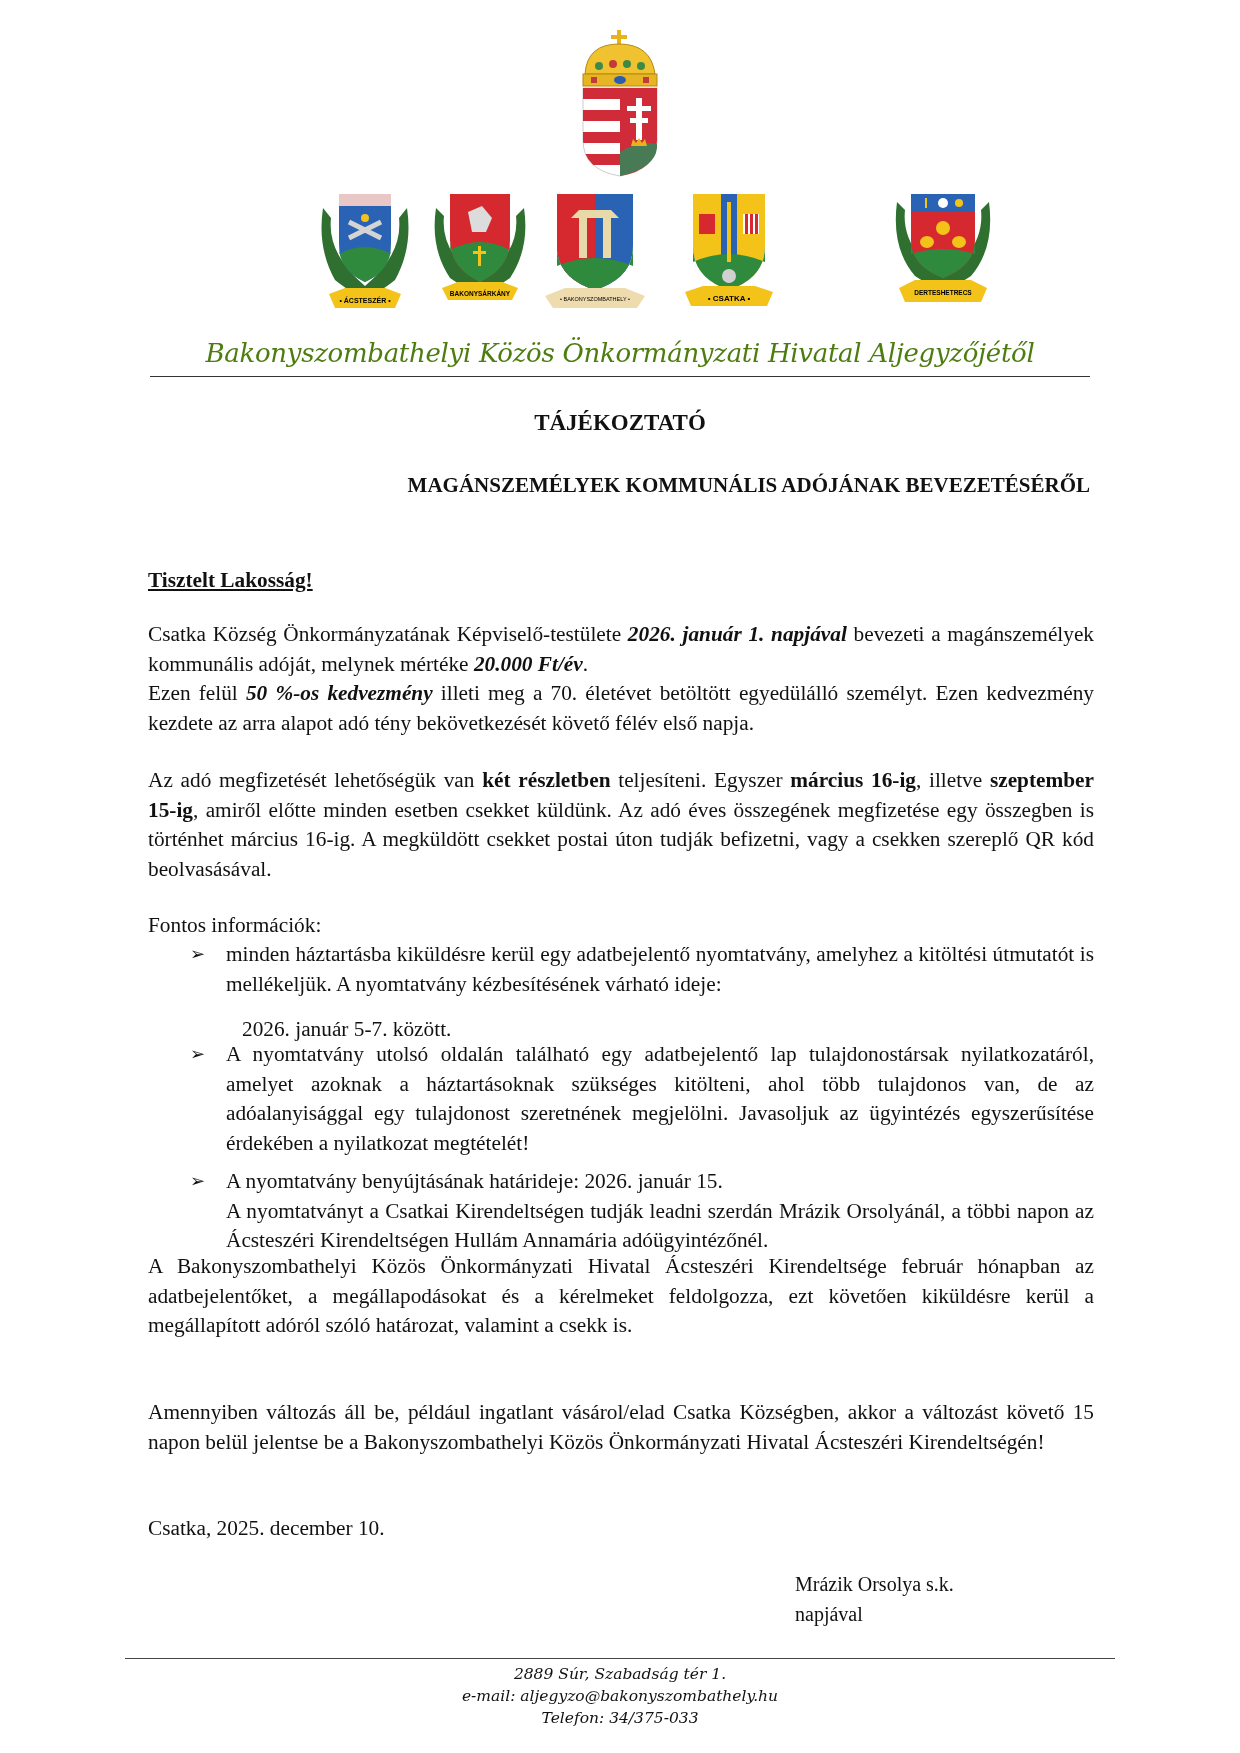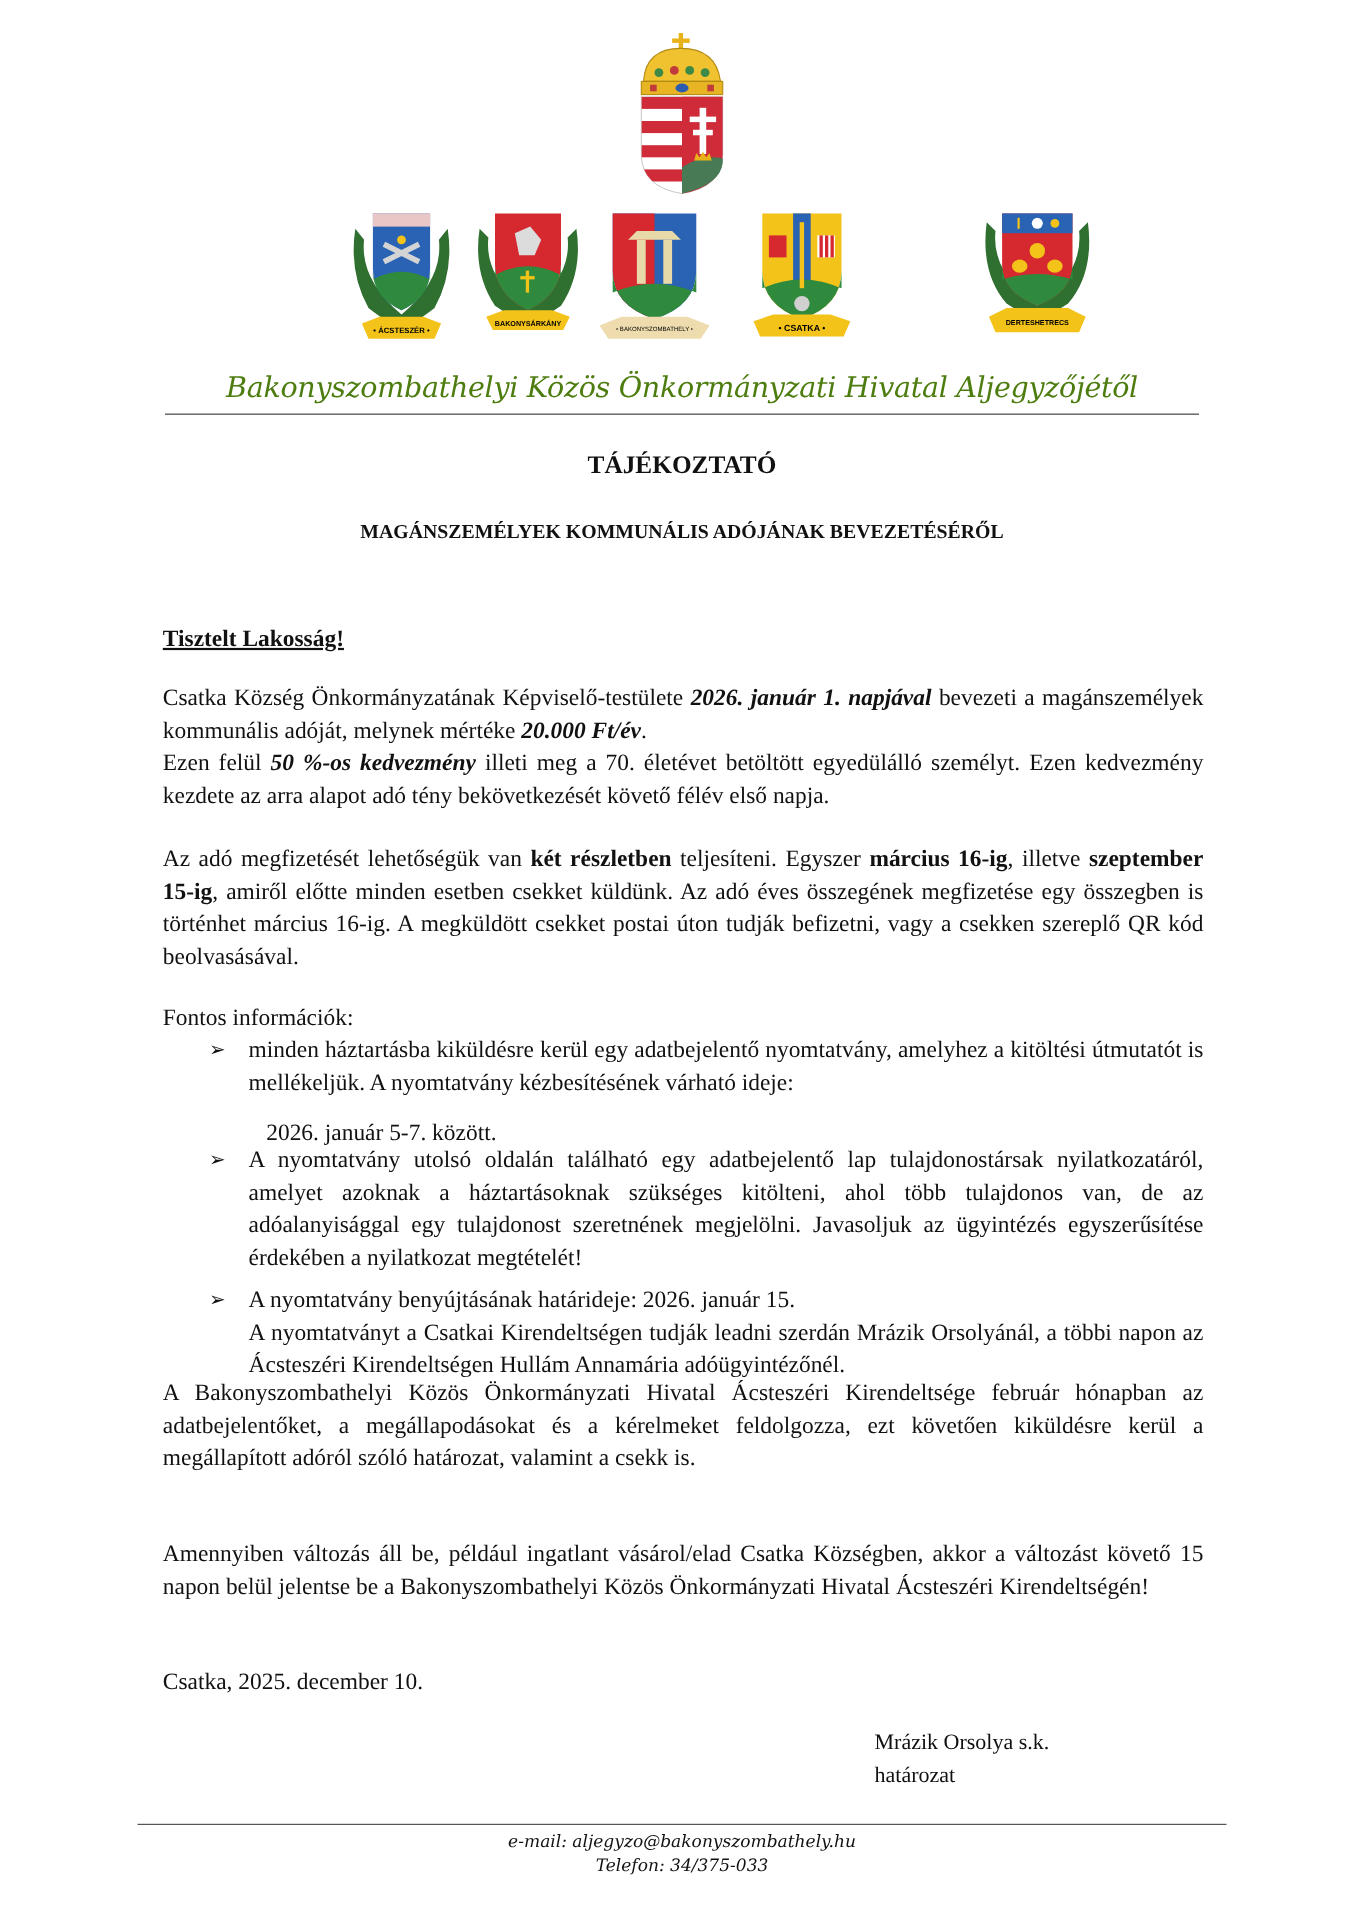--- a/index.html
+++ b/index.html
@@ -8,21 +8,21 @@
     .abs { position: absolute; }
     .national-arms { left: 565px; top: 28px; width: 110px; height: 150px; }
     .arms-row { left: 195px; top: 188px; width: 860px; height: 130px; }
     .arms-item { position: absolute; top: 0; width: 100px; height: 130px; }
     .letterhead { left: 150px; top: 338px; width: 940px; text-align: center;
       font-family: "DejaVu Serif", serif; font-style: italic; font-size: 26px; letter-spacing: -0.3px; color: #4d7c0f; }
     .letterhead-rule { left: 150px; top: 376px; width: 940px; height: 0; border-top: 1.5px solid #333; }
     .title { left: 150px; width: 940px; text-align: center; font-weight: bold;
       font-family: "Liberation Serif", serif; }
     .title1 { top: 410px; font-size: 23px; }
-    .title2 { top: 473px; font-size: 18px; }
+    .title2 { top: 473px; font-size: 21px; text-align: right; }
     .body { left: 148px; width: 946px; font-size: 21.3px; line-height: 29.5px; text-align: justify; }
     .body p { margin: 0; }
     .salutation { top: 566px; font-weight: bold; text-decoration: underline; font-size: 21.3px; }
     .p1 { top: 620px; }
     .p2 { top: 766px; }
     .fontos { top: 911px; }
     .bullets { left: 190px; width: 904px; }
     .bullet { position: absolute; left: 0; width: 904px; }
     .bullet .arrow { position: absolute; left: 0; top: 0; width: 24px; font-size: 18px; line-height: 29.5px; }
     .bullet .btext { position: absolute; left: 36px; width: 868px; text-align: justify; font-size: 21.3px; line-height: 29.5px; }
@@ -194,20 +194,21 @@
     </div>
   </div>
 </div>
 
 <div class="abs body p3 last-line">A Bakonyszombathelyi Közös Önkormányzati Hivatal Ácsteszéri Kirendeltsége február hónapban az adatbejelentőket, a megállapodásokat és a kérelmeket feldolgozza, ezt követően kiküldésre kerül a megállapított adóról szóló határozat, valamint a csekk is.</div>
 <div class="abs body p4 last-line">Amennyiben változás áll be, például ingatlant vásárol/elad Csatka Községben, akkor a változást követő 15 napon belül jelentse be a Bakonyszombathelyi Közös Önkormányzati Hivatal Ácsteszéri Kirendeltségén!</div>
 <div class="abs body dateline">Csatka, 2025. december 10.</div>
 
 <div class="abs signature">
   <div>Mrázik Orsolya s.k.</div>
-  <div>határozat</div>
+  <div>napjával</div>
 </div>
 
 <div class="abs footer-rule"></div>
 <div class="abs footer">
+  <div>2889 Súr, Szabadság tér 1.</div>
   <div>e-mail: aljegyzo@bakonyszombathely.hu</div>
   <div>Telefon: 34/375-033</div>
 </div>
 
 </body></html>

